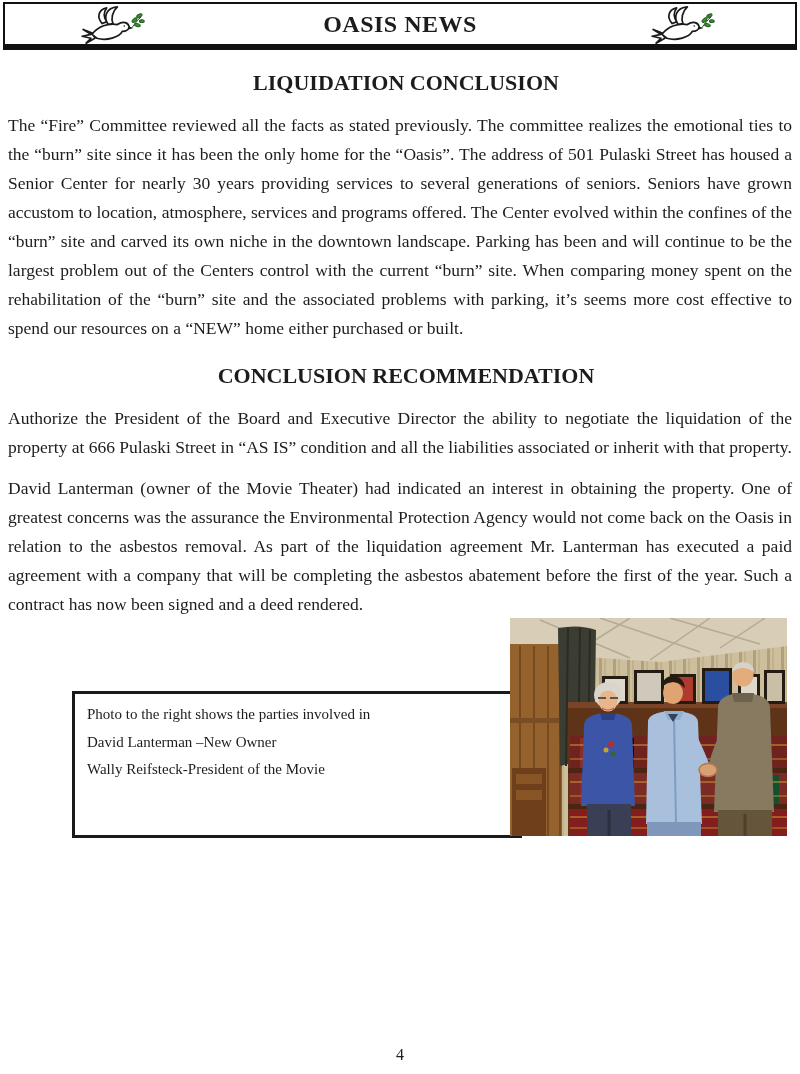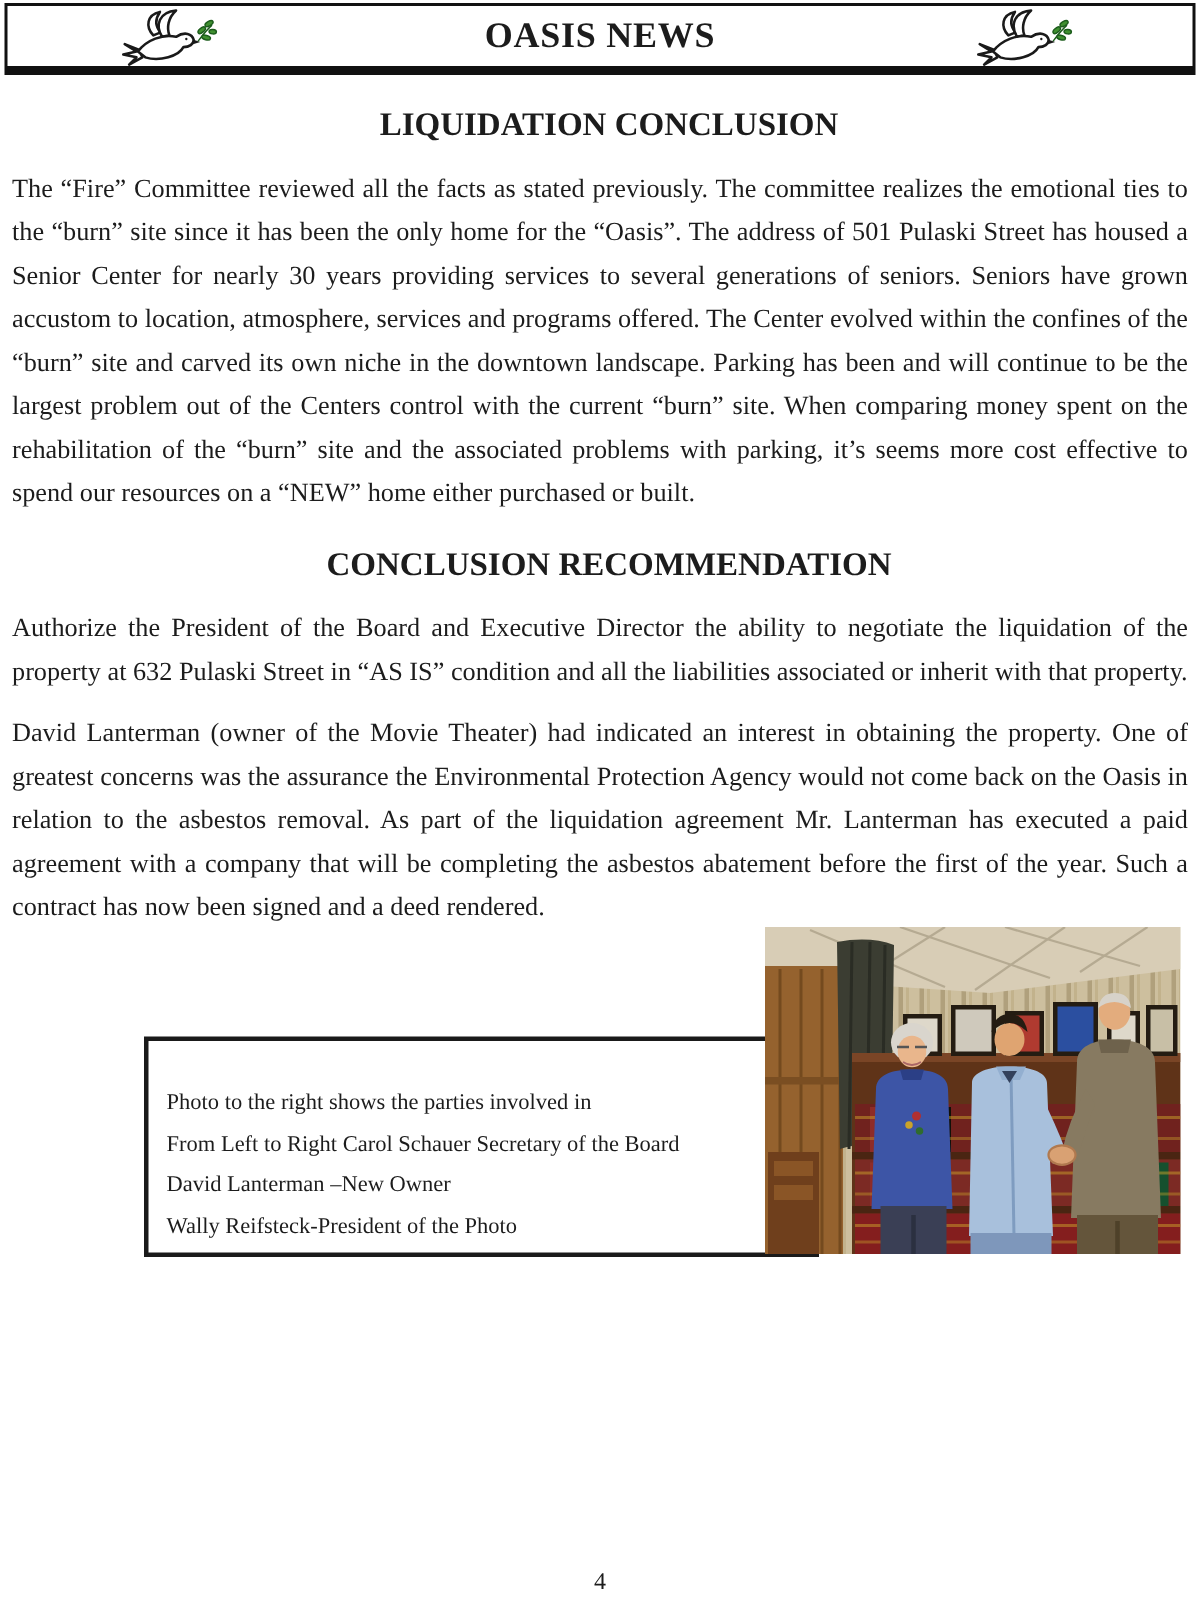--- a/index.html
+++ b/index.html
@@ -37,22 +37,21 @@
     margin:15px 8px 0 8px;
     font-size:17.5px;line-height:29px;
     text-align:justify;
   }
   .para + .para{margin-top:12px;}
   
   .caption-box{
     position:absolute;left:72px;top:691px;
     width:450px;height:147px;box-sizing:border-box;
     border:3px solid #1a1a1a;
-    padding:28px 0 0 12px;
-    margin-left:24px;
+    padding:7px 0 0 12px;
   }
   .caption-line{
     font-size:15px;line-height:27.5px;white-space:nowrap;
   }
   
   .photo{
     position:absolute;left:510px;top:618px;
     width:277px;height:218px;
   }
   .photo svg{display:block;width:277px;height:218px;}
@@ -106,28 +105,27 @@
           <ellipse cx="126" cy="33" rx="5" ry="3" transform="rotate(5 126 33)"></ellipse>
         </g>
       </svg>
     </span>
   </div>
 
   <div class="section-heading">LIQUIDATION CONCLUSION</div>
   <p class="para">The “Fire” Committee reviewed all the facts as stated previously. The committee realizes the emotional ties to the “burn” site since it has been the only home for the “Oasis”. The address of 501 Pulaski Street has housed a Senior Center for nearly 30 years providing services to several generations of seniors. Seniors have grown accustom to location, atmosphere, services and programs offered. The Center evolved within the confines of the “burn” site and carved its own niche in the downtown landscape. Parking has been and will continue to be the largest problem out of the Centers control with the current “burn” site. When comparing money spent on the rehabilitation of the “burn” site and the associated problems with parking, it’s seems more cost effective to spend our resources on a “NEW” home either purchased or built.</p>
 
   <div class="section-heading">CONCLUSION RECOMMENDATION</div>
-  <p class="para">Authorize the President of the Board and Executive Director the ability to negotiate the liquidation of the property at 632 Pulaski Street in “AS IS” condition and all the liabilities associated or inherit with that property.</p>
+  <p class="para">Authorize the President of the Board and Executive Director the ability to negotiate the liquidation of the property at 666 Pulaski Street in “AS IS” condition and all the liabilities associated or inherit with that property.</p>
   <p class="para">David Lanterman (owner of the Movie Theater) had indicated an interest in obtaining the property. One of greatest concerns was the assurance the Environmental Protection Agency would not come back on the Oasis in relation to the asbestos removal.  As part of the liquidation agreement Mr. Lanterman has executed a paid agreement with a company that will be completing the asbestos abatement before the first of the year.  Such a contract has now been signed and a deed rendered.</p>
 
   <div class="caption-box">
     <div class="caption-line">Photo to the right shows the parties involved in</div>
-    <div class="caption-line">From Left to Right Carol Schauer Secretary of the Board</div>
     <div class="caption-line">David Lanterman –New Owner</div>
-    <div class="caption-line">Wally Reifsteck-President of the Photo</div>
+    <div class="caption-line">Wally Reifsteck-President of the Movie</div>
   </div>
 
   <div class="photo" role="img" aria-label="Three people shaking hands in front of bookshelves">
     <svg viewBox="0 0 277 218" aria-hidden="true">
       <defs>
         <pattern id="stripes" width="14" height="10" patternUnits="userSpaceOnUse">
           <rect width="14" height="10" fill="#cdbf9e"></rect>
           <rect x="5" width="3" height="10" fill="#b0a07c"></rect>
           <rect x="10" width="2" height="10" fill="#c2b28c"></rect>
         </pattern>

